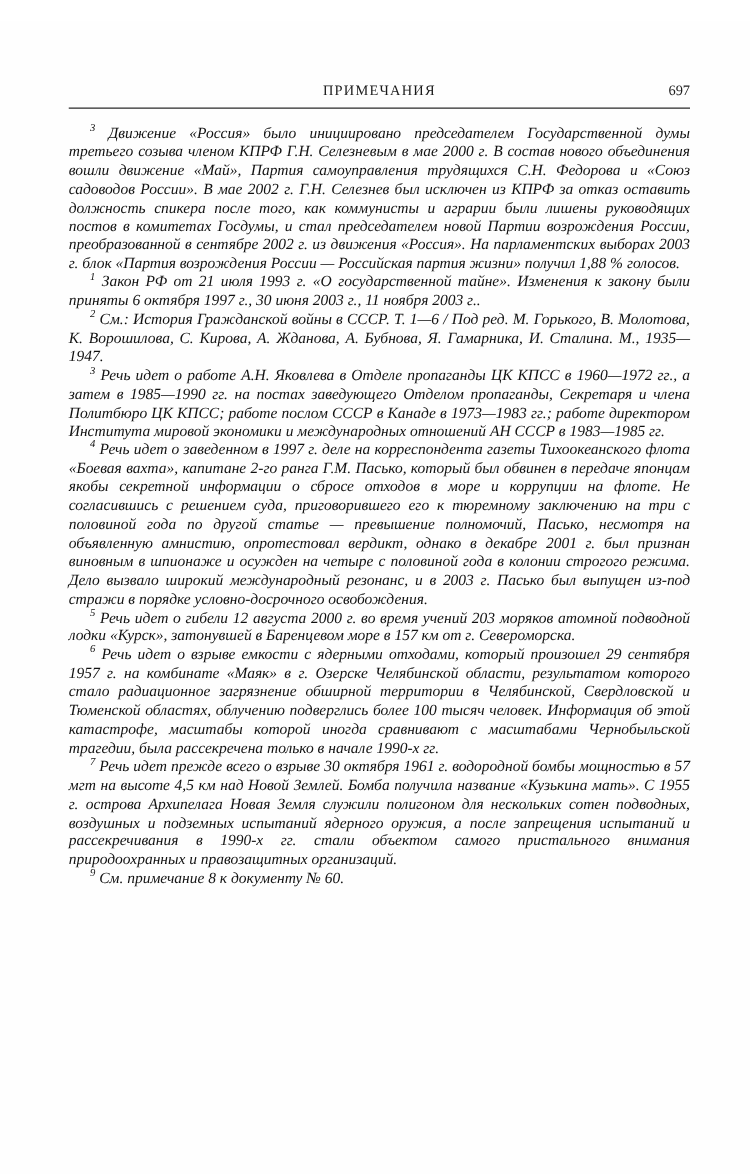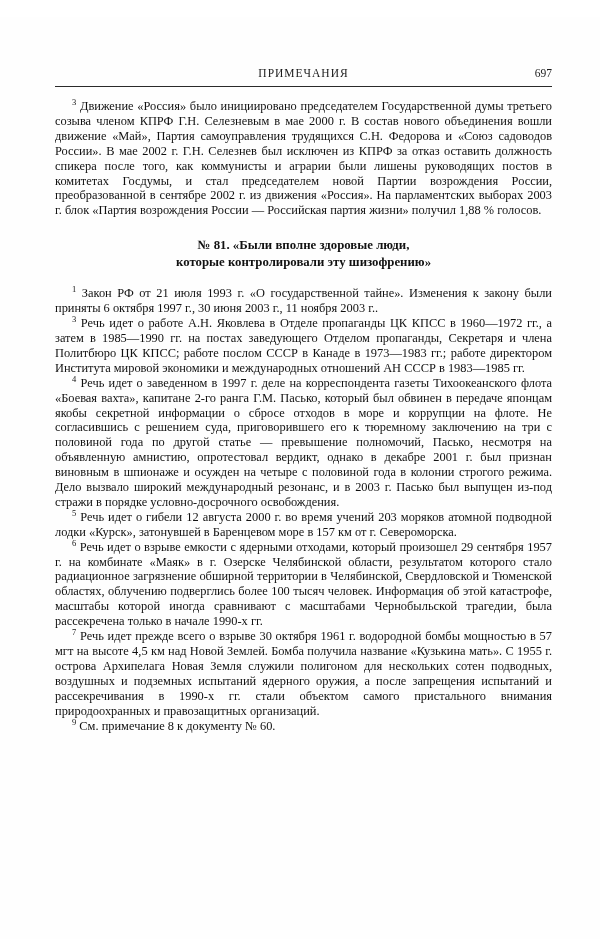--- a/index.html
+++ b/index.html
@@ -39,20 +39,21 @@
   }
   .rule {
     border-top: 1px solid #2a2a2a;
     margin-top: 3px;
     margin-bottom: 12px;
   }
   .body-text {
     font-size: 12.4px;
     line-height: 14.9px;
     text-align: justify;
+    font-style: italic;
   }
   p.note {
     margin: 0;
     text-indent: 17px;
     hyphens: auto;
     -webkit-hyphens: auto;
   }
   p.note sup {
     font-size: 8.5px;
     line-height: 0;
@@ -74,24 +75,24 @@
   <div class="running-head">
     <span class="head-title">ПРИМЕЧАНИЯ</span>
     <span class="page-num">697</span>
   </div>
   <div class="rule"></div>
 
   <div class="body-text">
 
     <p class="note"><sup>3</sup> <span>Движение «Россия» было инициировано председателем Государственной думы третьего созыва членом КПРФ Г.Н. Селезневым в мае 2000 г. В состав нового объединения вошли движение «Май», Партия самоуправления трудящихся С.Н. Федорова и «Союз садоводов России». В мае 2002 г. Г.Н. Селезнев был исключен из КПРФ за отказ оставить должность спикера после того, как коммунисты и аграрии были лишены руководящих постов в комитетах Госдумы, и стал председателем новой Партии возрождения России, преобразованной в сентябре 2002 г. из движения «Россия». На парламентских выборах 2003 г. блок «Партия возрождения России — Российская партия жизни» получил 1,88 % голосов.</span></p>
 
-    <h2 class="doc-heading"><span>№ 81. «Были вполне здоровые люди,</span><br><span>которые контролировали эту шизофрению»</span></h2>
 
     <p class="note"><sup>1</sup> <span>Закон РФ от 21 июля 1993 г. «О государственной тайне». Изменения к закону были приняты 6 октября 1997 г., 30 июня 2003 г., 11 ноября 2003 г..</span></p>
 
+    <p class="note"><sup>2</sup> <span>См.: История Гражданской войны в СССР. Т. 1—6 / Под ред. М. Горького, В. Молотова, К. Ворошилова, С. Кирова, А. Жданова, А. Бубнова, Я. Гамарника, И. Сталина. М., 1935—1947.</span></p>
 
     <p class="note"><sup>3</sup> <span>Речь идет о работе А.Н. Яковлева в Отделе пропаганды ЦК КПСС в 1960—1972 гг., а затем в 1985—1990 гг. на постах заведующего Отделом пропаганды, Секретаря и члена Политбюро ЦК КПСС; работе послом СССР в Канаде в 1973—1983 гг.; работе директором Института мировой экономики и международных отношений АН СССР в 1983—1985 гг.</span></p>
 
     <p class="note"><sup>4</sup> <span>Речь идет о заведенном в 1997 г. деле на корреспондента газеты Тихоокеанского флота «Боевая вахта», капитане 2-го ранга Г.М. Пасько, который был обвинен в передаче японцам якобы секретной информации о сбросе отходов в море и коррупции на флоте. Не согласившись с решением суда, приговорившего его к тюремному заключению на три с половиной года по другой статье — превышение полномочий, Пасько, несмотря на объявленную амнистию, опротестовал вердикт, однако в декабре 2001 г. был признан виновным в шпионаже и осужден на четыре с половиной года в колонии строгого режима. Дело вызвало широкий международный резонанс, и в 2003 г. Пасько был выпущен из-под стражи в порядке условно-досрочного освобождения.</span></p>
 
     <p class="note"><sup>5</sup> <span>Речь идет о гибели 12 августа 2000 г. во время учений 203 моряков атомной подводной лодки «Курск», затонувшей в Баренцевом море в 157 км от г. Североморска.</span></p>
 
     <p class="note"><sup>6</sup> <span>Речь идет о взрыве емкости с ядерными отходами, который произошел 29 сентября 1957 г. на комбинате «Маяк» в г. Озерске Челябинской области, результатом которого стало радиационное загрязнение обширной территории в Челябинской, Свердловской и Тюменской областях, облучению подверглись более 100 тысяч человек. Информация об этой катастрофе, масштабы которой иногда сравнивают с масштабами Чернобыльской трагедии, была рассекречена только в начале 1990-х гг.</span></p>
 
     <p class="note"><sup>7</sup> <span>Речь идет прежде всего о взрыве 30 октября 1961 г. водородной бомбы мощностью в 57 мгт на высоте 4,5 км над Новой Землей. Бомба получила название «Кузькина мать». С 1955 г. острова Архипелага Новая Земля служили полигоном для нескольких сотен подводных, воздушных и подземных испытаний ядерного оружия, а после запрещения испытаний и рассекречивания в 1990-х гг. стали объектом самого пристального внимания природоохранных и правозащитных организаций.</span></p>

